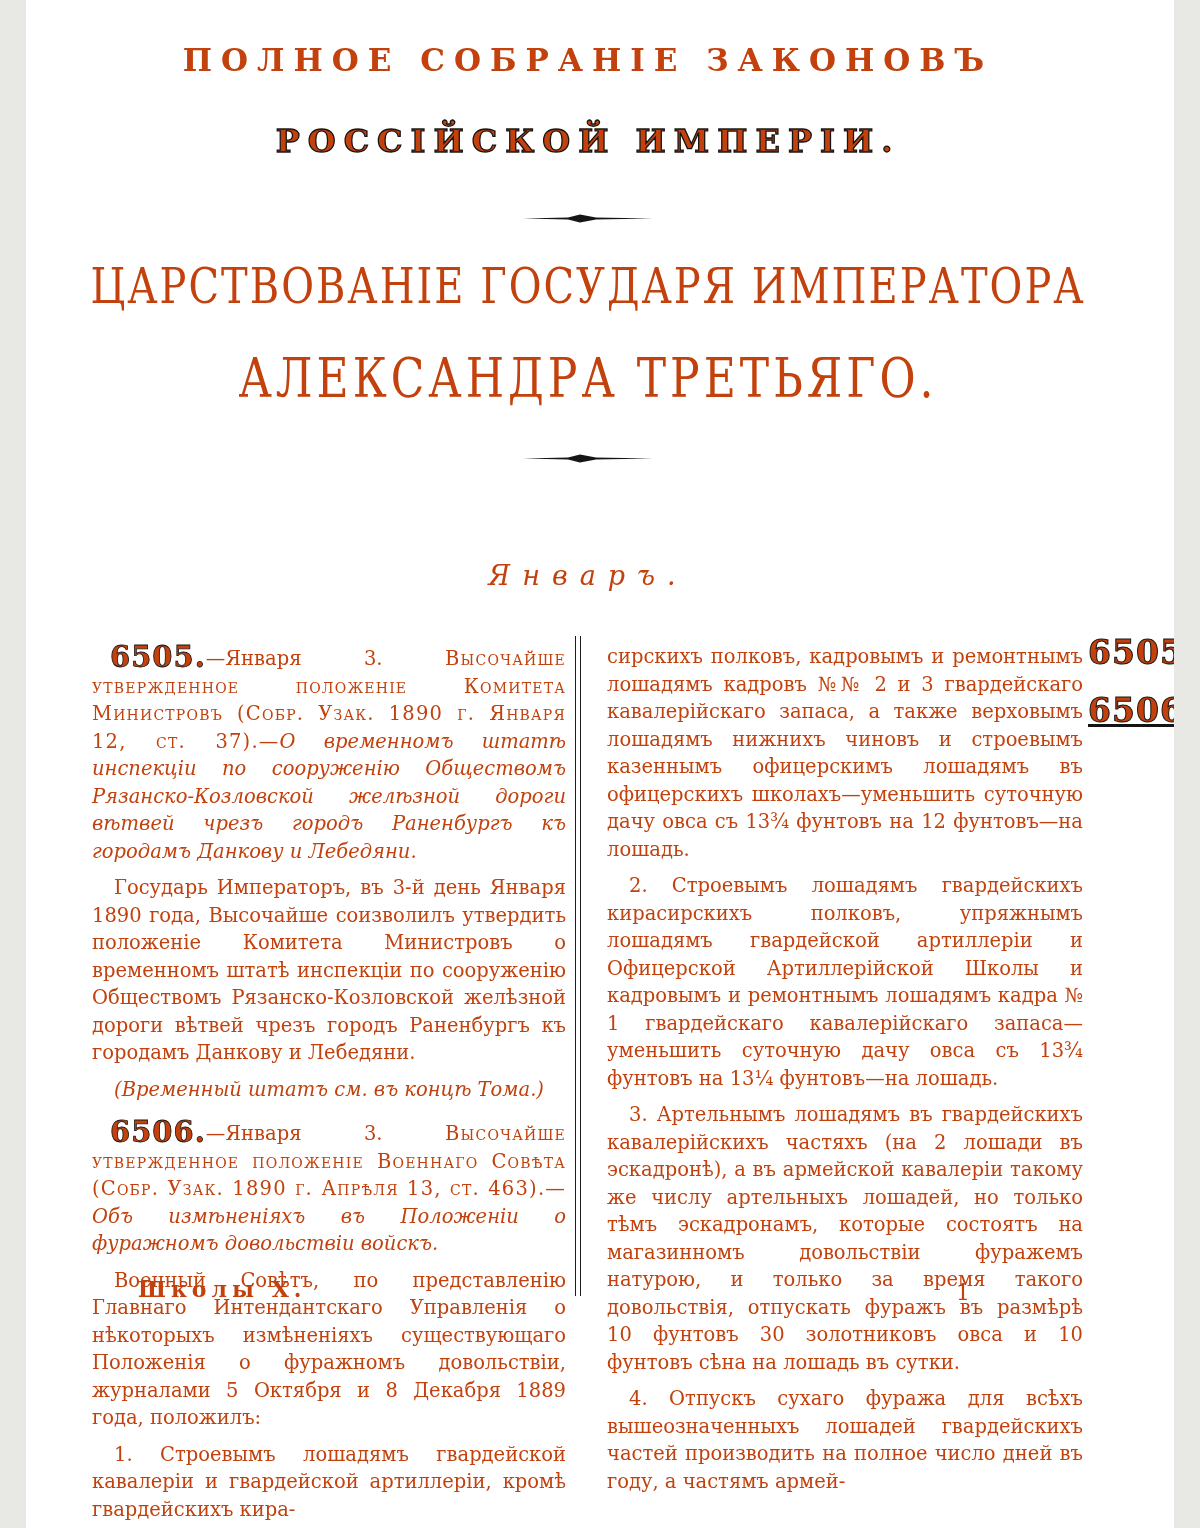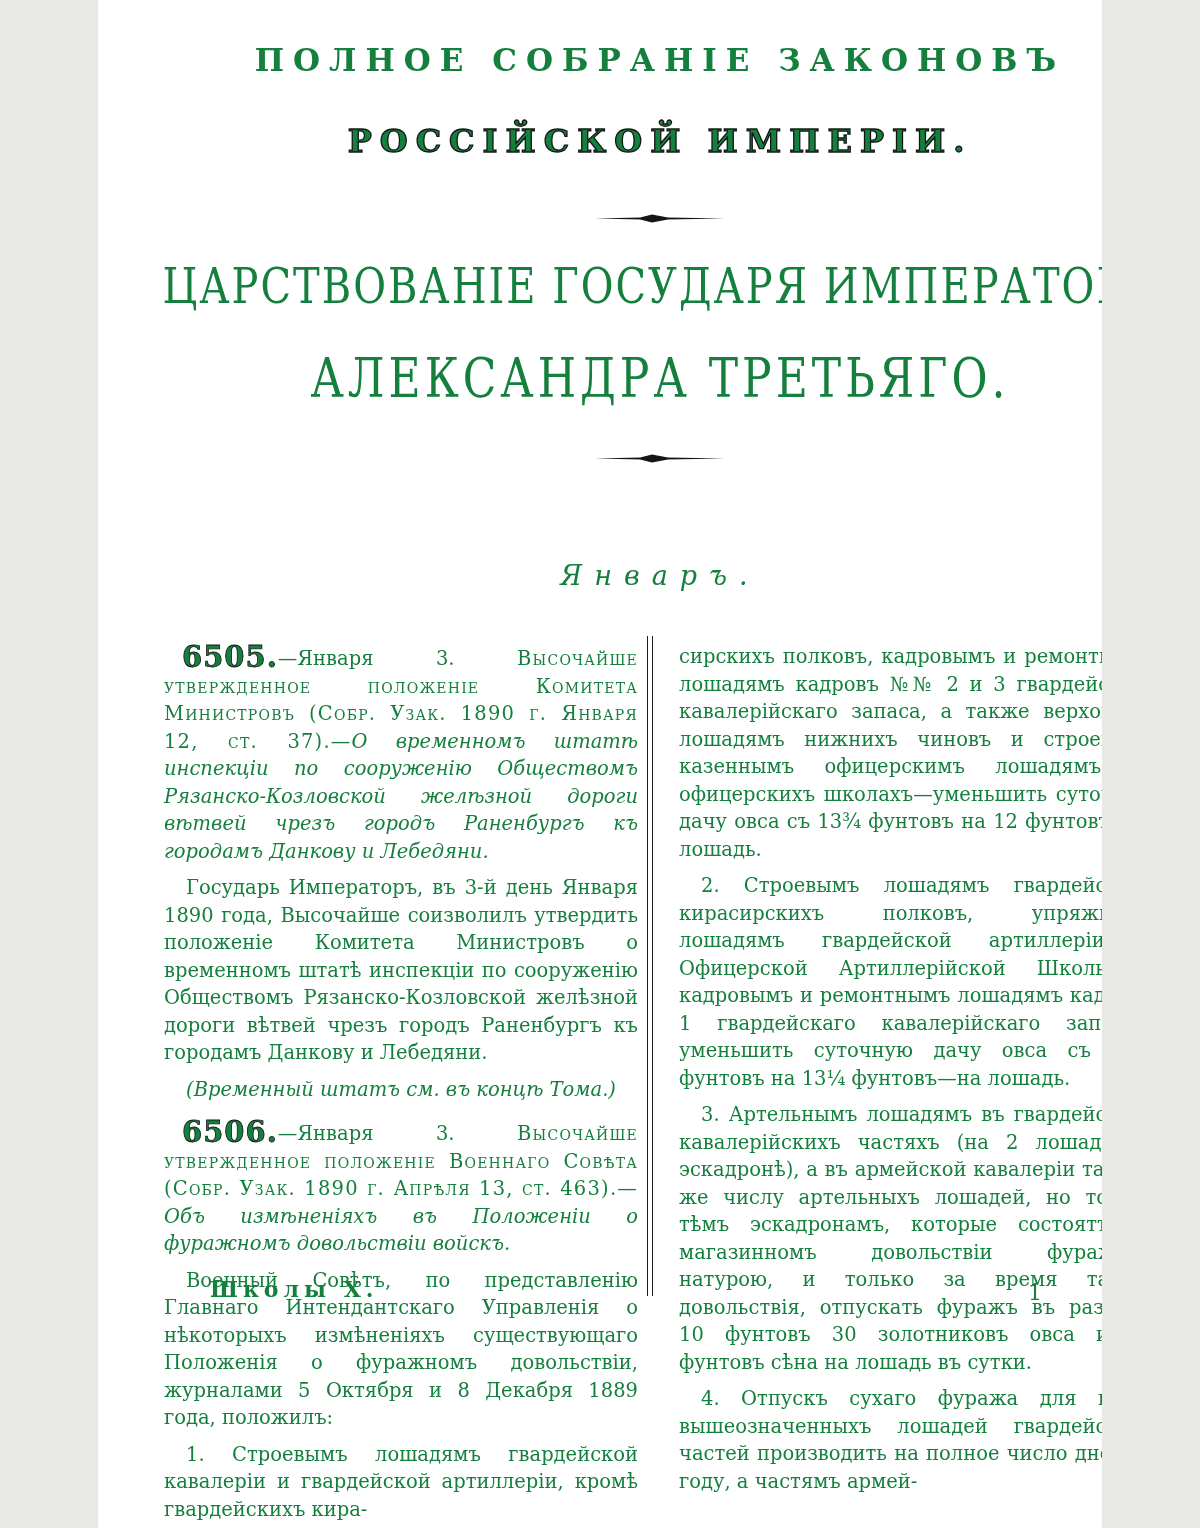--- a/index.html
+++ b/index.html
@@ -1,22 +1,22 @@
 <!DOCTYPE html>
 <html><head>
 <meta charset="utf-8">
 <style>
   html, body { margin: 0; padding: 0; background: #e8e8e4; }
   .sheet {
     position: relative;
-    width: 1004px;
+    width: 1148px;
     height: 1528px;
     margin: 0 auto;
     background: #ffffff;
-    color: #15803d;
+    color: #c2410c;
     font-family: "DejaVu Serif", "Liberation Serif", serif;
     overflow: hidden;
   }
   .abs { position: absolute; text-align: right; }
   .center-block { left: 30px; width: 1064px; text-align: center; white-space: nowrap; }
 
   .collection-title {
     top: 42px;
     font-size: 31px;
     letter-spacing: 9px;
@@ -94,21 +94,21 @@
 
   .margin-number {
     left: 1062px;
     font-size: 33px;
     font-weight: bold;
     letter-spacing: 1px;
     -webkit-text-stroke: 1px #141414;
     line-height: 1;
   }
   .mn-1 { top: 636px; }
-  .mn-2 { top: 694px; }
+  .mn-2 { top: 694px; text-decoration: underline; }
 
   .footer-volume {
     left: 112px; top: 1276px;
     font-size: 22px; font-weight: bold; letter-spacing: 5px;
   }
   .footer-page {
     left: 930px; top: 1280px;
     font-size: 22px;
   }
 </style>

